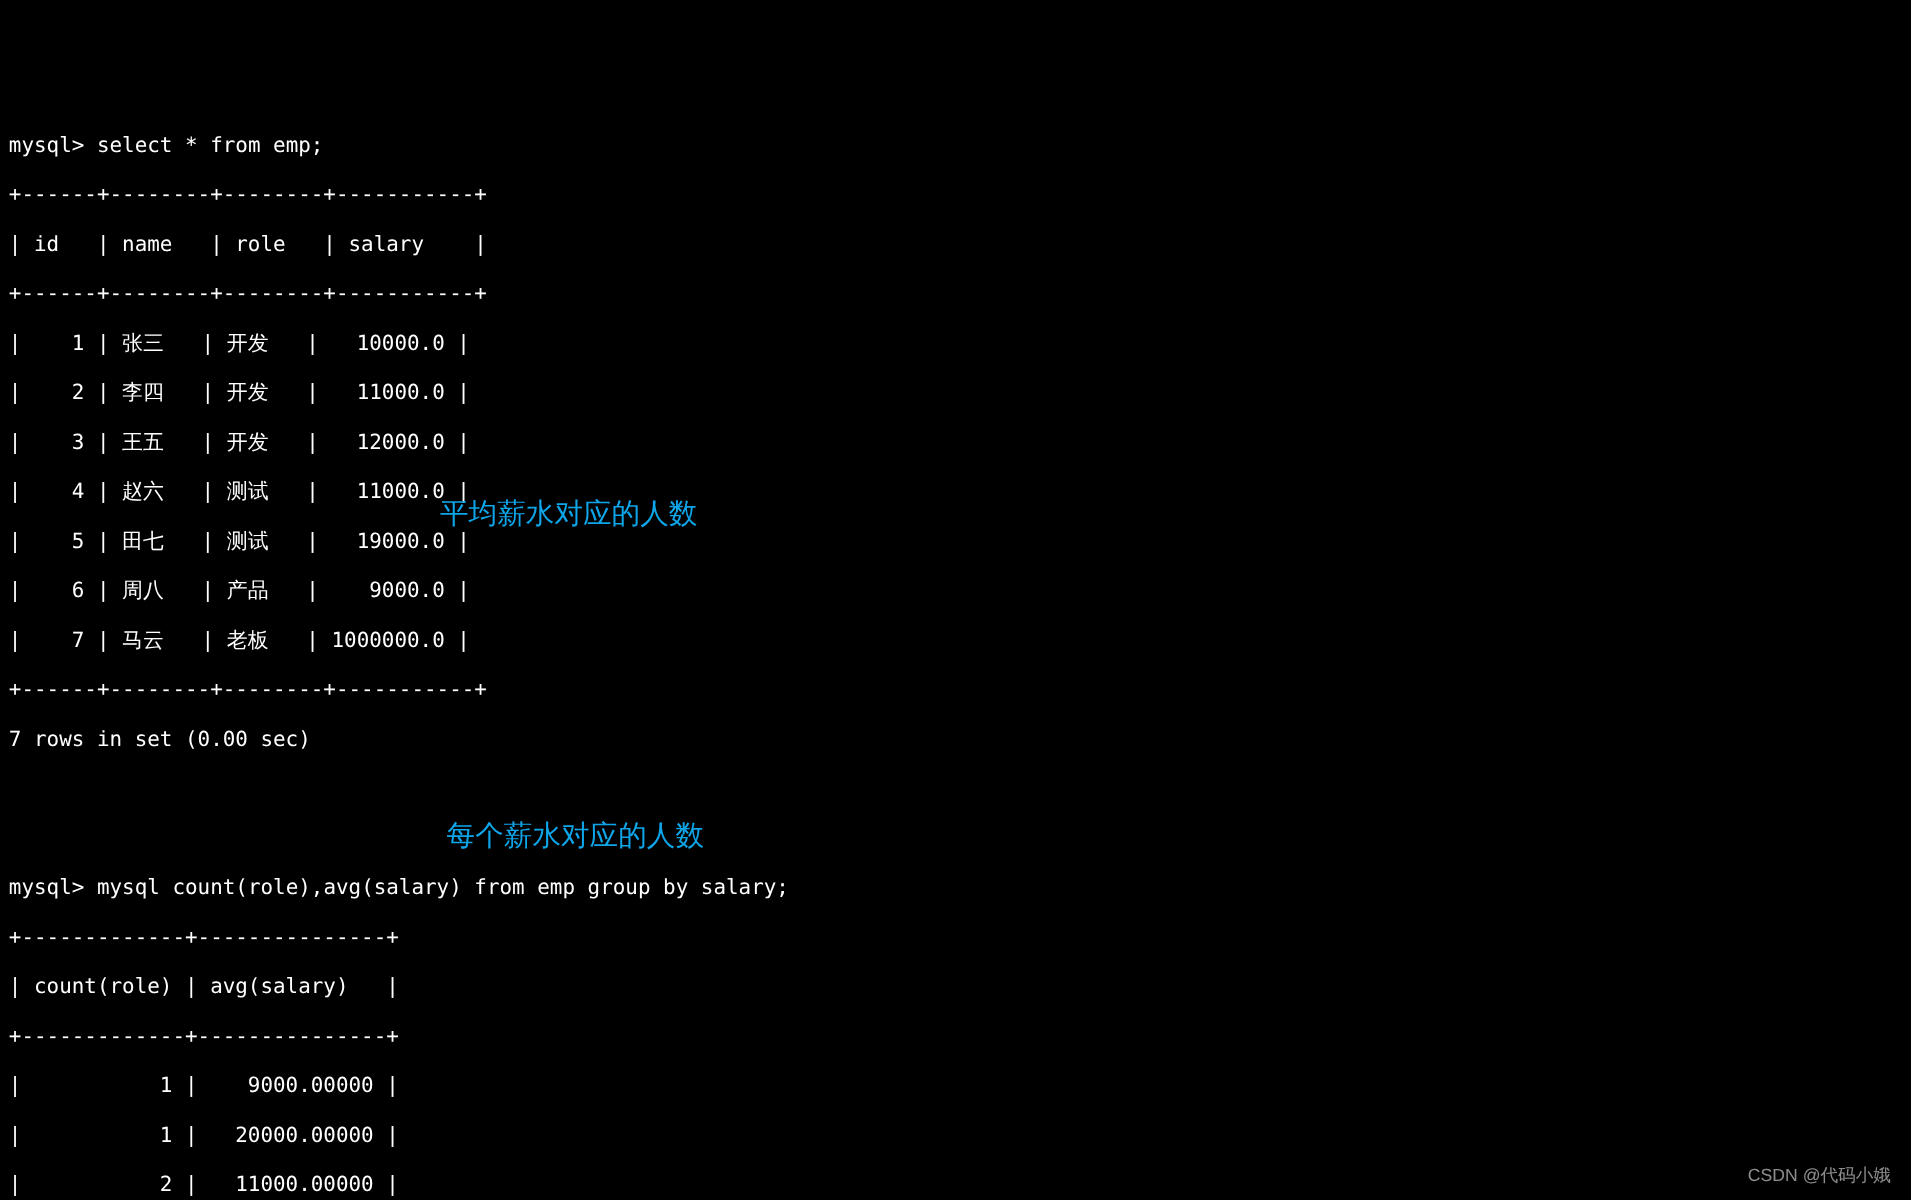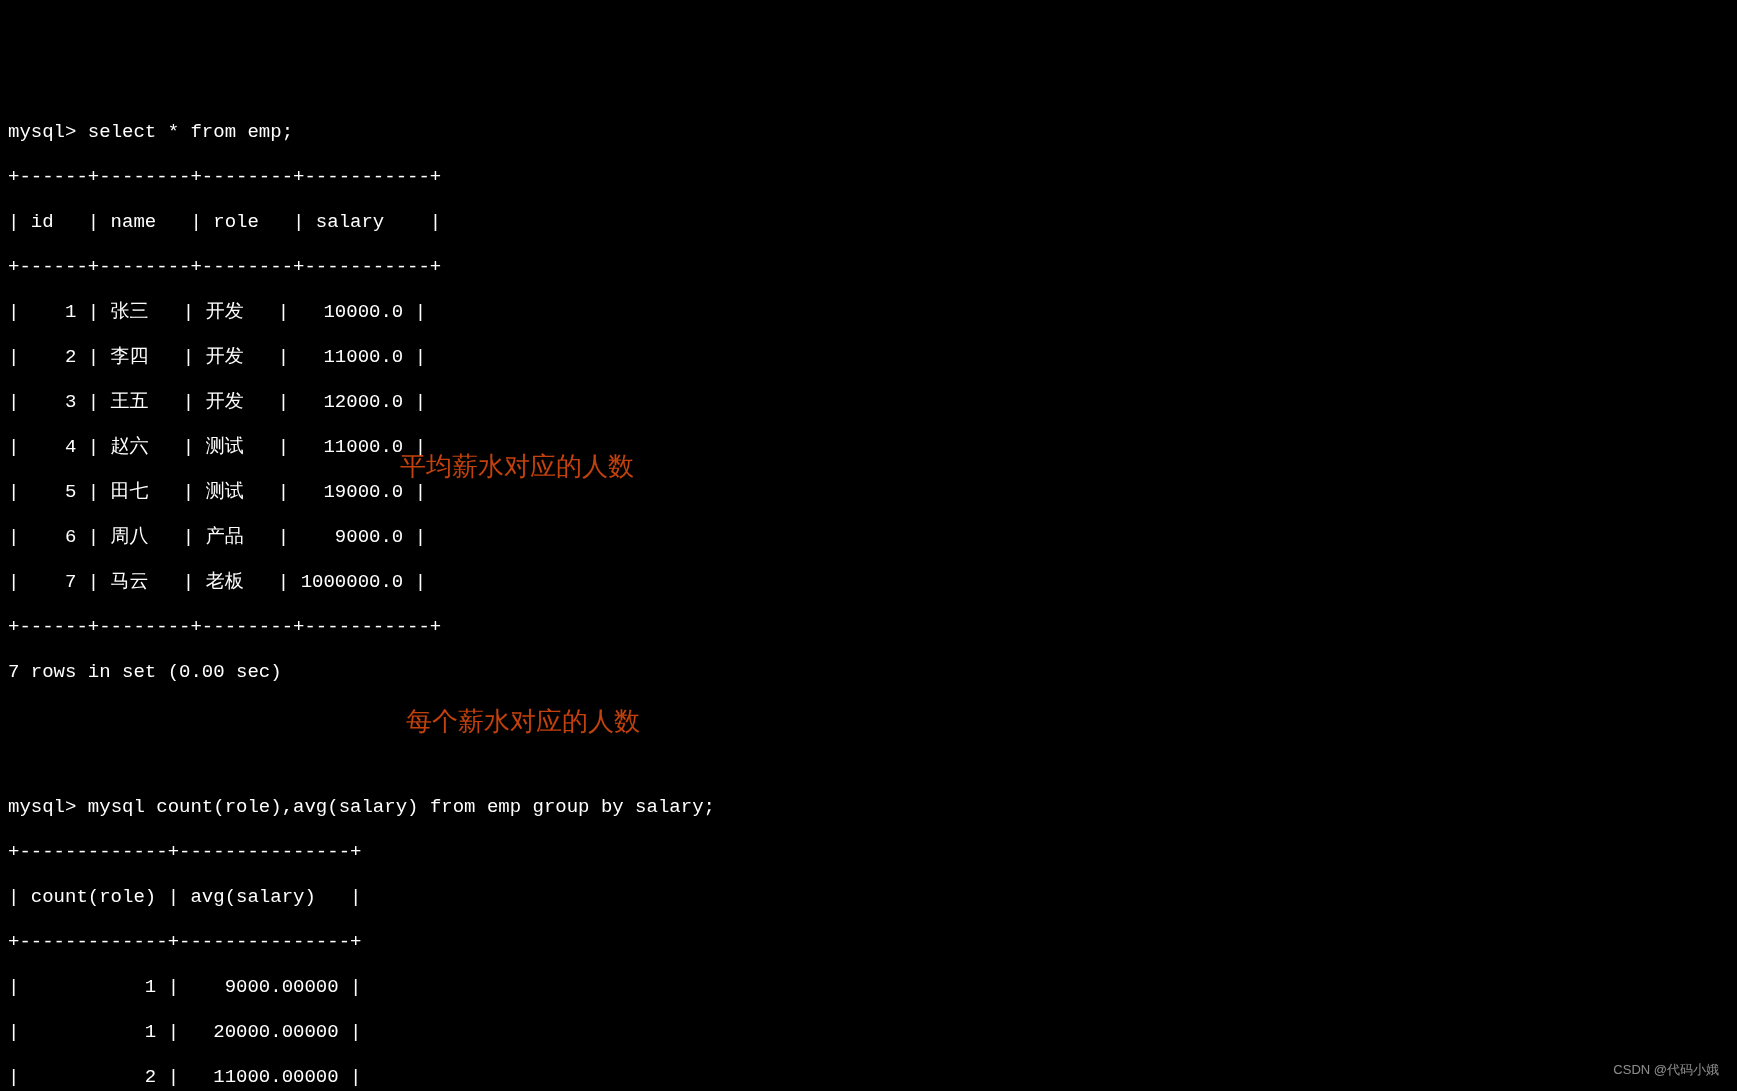--- a/index.html
+++ b/index.html
@@ -9,36 +9,36 @@
     color: #ffffff;
     font-family: "Consolas", "Menlo", "Monaco", monospace;
     font-size: 19px;
     line-height: 22.5px;
     width: 1737px;
     height: 1091px;
     box-sizing: border-box;
     position: relative;
     white-space: pre;
   }
-  .line { white-space: pre; font-family: Liberation Mono, monospace; }
+  .line { white-space: pre; }
   .annotation {
     position: absolute;
-    color: #c2410c;
+    color: #0ea5e9;
     font-family: "Microsoft YaHei", "SimSun", sans-serif;
     font-size: 26px;
     font-weight: 400;
     white-space: nowrap;
   }
   .watermark {
     position: absolute;
     right: 18px;
     bottom: 10px;
     color: rgba(255,255,255,0.55);
     font-family: "Microsoft YaHei", sans-serif;
-    font-size: 13px;
+    font-size: 16px;
     margin-left: 36px;
   }
 </style>
 </head>
 <body>
 
 
 
 
 <div class="line"><span>mysql&gt; </span><span>select * from emp;</span></div>
@@ -78,19 +78,19 @@
 
 
 
 
 
 
 
 
 
 <div class="annotation" style="left:400px; top:455px;">平均薪水对应的人数</div>
-<div class="annotation" style="left:406px; top:710px;">每个薪水对应的人数</div>
+<div class="annotation" style="left:406px; top:748px;">每个薪水对应的人数</div>
 
 
 <div class="watermark">CSDN @代码小娥</div>
 
 
 
 
 </body></html>

